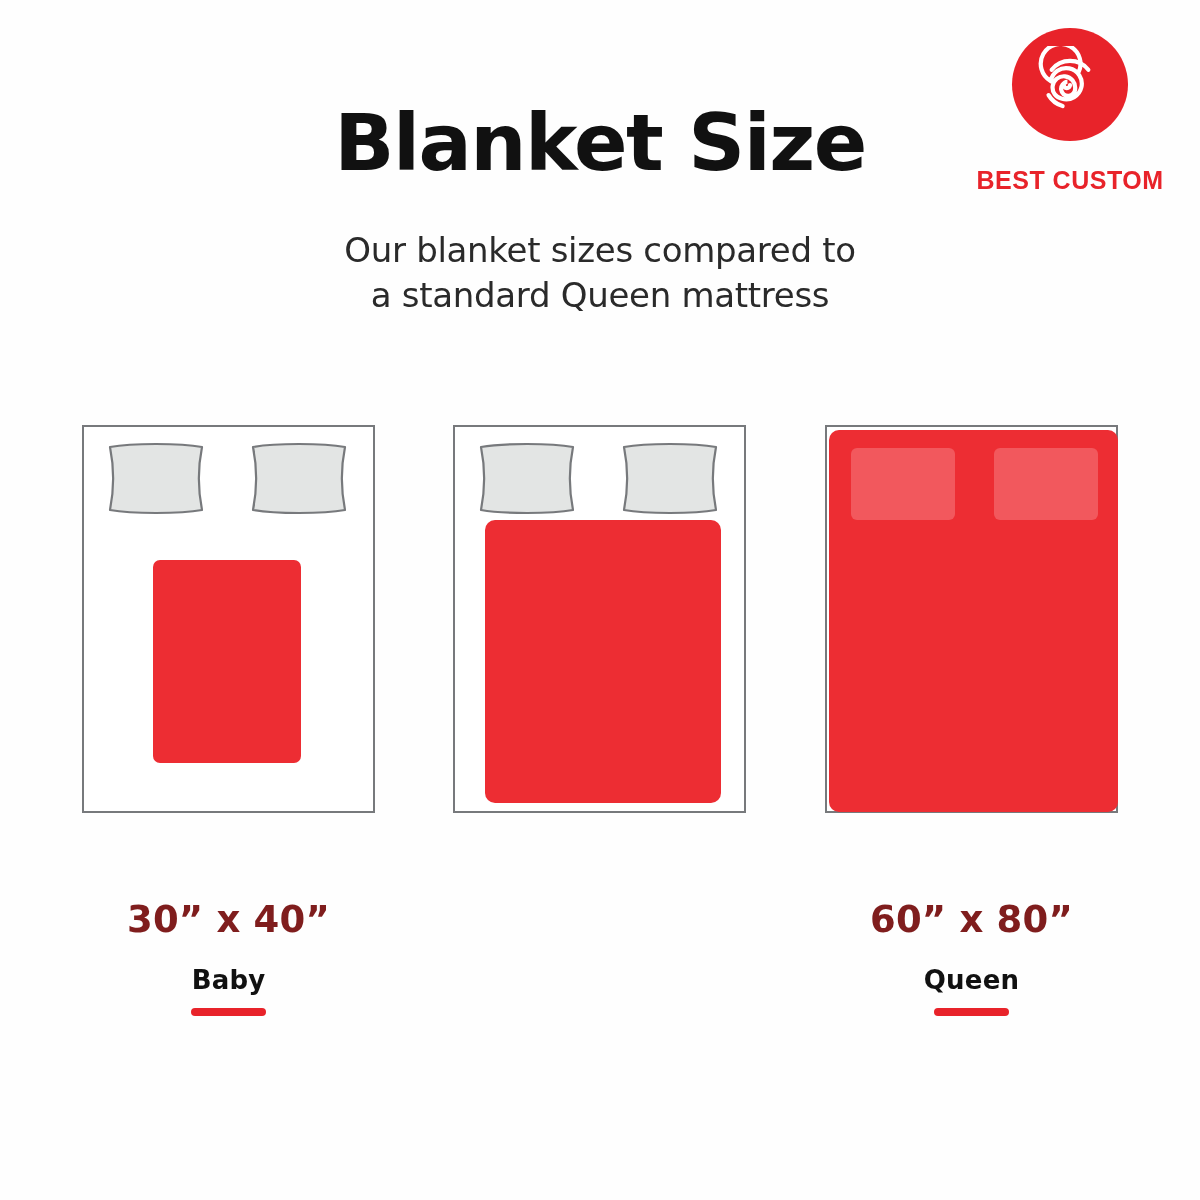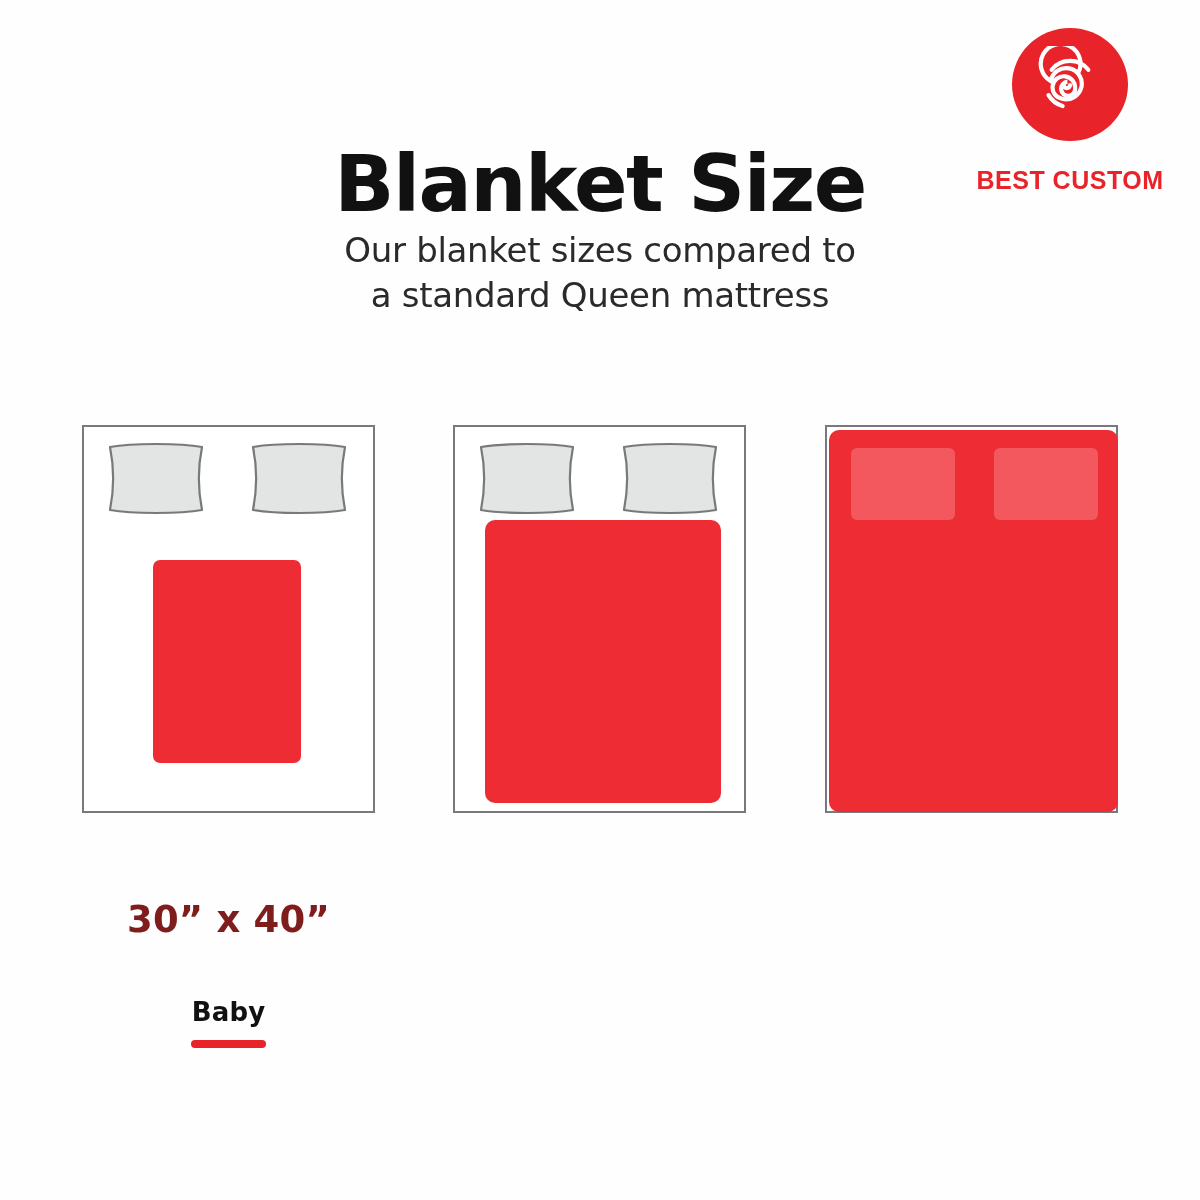--- a/index.html
+++ b/index.html
@@ -61,21 +61,20 @@
     left: 0;
     top: 104px;
     width: 1200px;
     text-align: center;
     font-size: 79px;
     line-height: 1;
     font-weight: bold;
     letter-spacing: -1.5px;
     color: #111111;
     font-family: "DejaVu Sans", sans-serif;
-    margin-top: 41px;
   }
   .subtitle {
     position: absolute;
     left: 0;
     top: 228px;
     width: 1200px;
     text-align: center;
     font-size: 34px;
     line-height: 1.33;
     font-weight: 400;
@@ -172,21 +171,21 @@
   .caption.c2 { left: 825px; }
   .dims {
     font-size: 37px;
     font-weight: bold;
     color: #7f1d1d;
     letter-spacing: 0.2px;
     font-family: "DejaVu Sans", sans-serif;
     white-space: nowrap;
   }
   .sizename {
-    margin-top: 56px;
+    margin-top: 24px;
     font-size: 26px;
     font-weight: bold;
     color: #111111;
     letter-spacing: 0.2px;
     font-family: "DejaVu Sans", sans-serif;
   }
   .rule {
     margin: 13px auto 0 auto;
     width: 75px;
     height: 8px;
@@ -268,14 +267,19 @@
 
   </div>
 
   <div class="caption c0">
     <div class="dims">30” x 40”</div>
     <div class="sizename">Baby</div>
     <div class="rule"></div>
   </div>
 
 
+  <div class="caption c2">
+    <div class="dims">60” x 80”</div>
+    <div class="sizename">Queen</div>
+    <div class="rule"></div>
+  </div>
 
 </div>
 
 </body></html>

